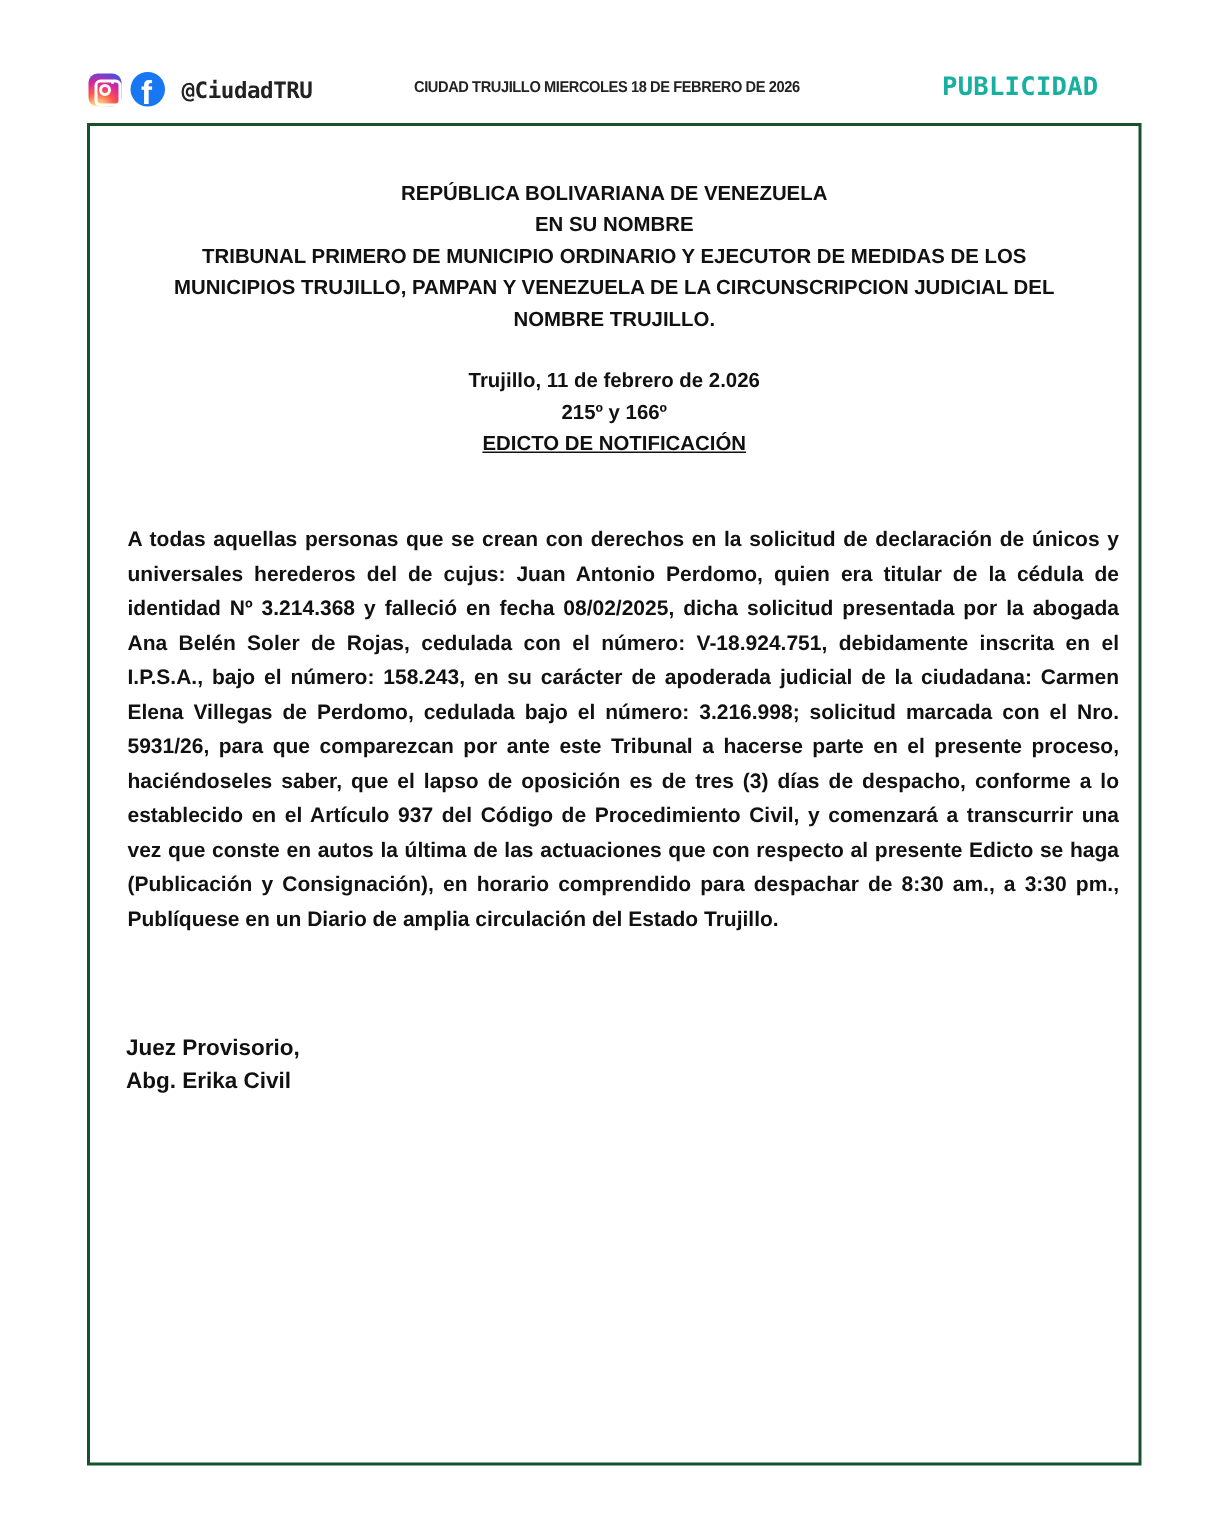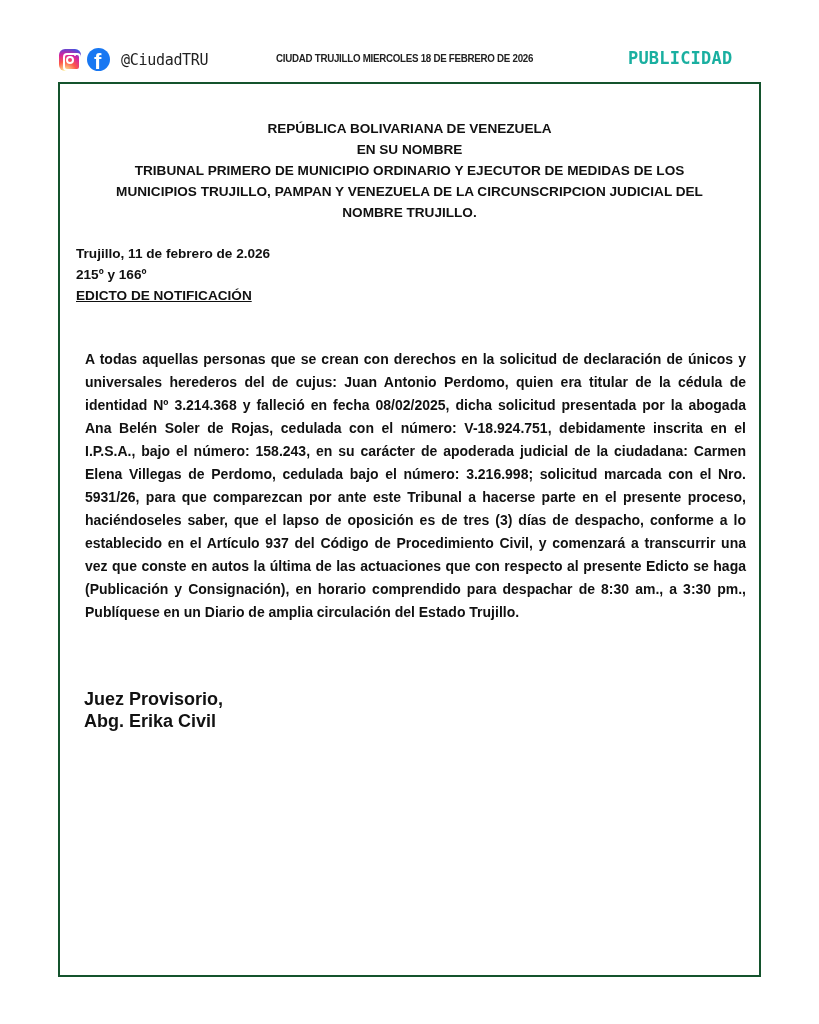--- a/index.html
+++ b/index.html
@@ -13,44 +13,44 @@
       position: relative; }
     .ig-icon::before { content: ""; position: absolute; left: 4px; top: 4px; width: 14px; height: 14px;
       border: 2px solid #fff; border-radius: 4px; }
     .ig-icon::after { content: ""; position: absolute; left: 7px; top: 7px; width: 8px; height: 8px;
       border: 2px solid #fff; border-radius: 50%; box-sizing: border-box; }
     .ig-dot { position: absolute; right: 5px; top: 5px; width: 2px; height: 2px; background: #fff; border-radius: 50%; z-index: 2; }
     .fb-icon { width: 23px; height: 23px; border-radius: 50%; background: #1877F2; margin-left: 6px;
       position: relative; overflow: hidden; }
     .fb-icon span { position: absolute; left: 7px; top: 1px; color: #fff; font-family: "Liberation Sans", sans-serif;
       font-weight: bold; font-size: 22px; line-height: 26px; }
-    .handle { margin-left: 11px; font-family: "DejaVu Sans Mono", monospace; font-weight: normal; font-size: 15px; color: #222; letter-spacing: -0.3px; }
+    .handle { margin-left: 11px; font-family: "DejaVu Sans Mono", monospace; font-weight: bold; font-size: 15px; color: #222; letter-spacing: -0.3px; }
 
     .dateline { position: absolute; left: 276px; top: 52px; font-family: "Liberation Sans", sans-serif;
       font-weight: bold; font-size: 10.5px; color: #222; letter-spacing: -0.3px; transform: scaleX(0.93); transform-origin: left center; }
     .section-label { position: absolute; left: 628px; top: 48px; font-family: "DejaVu Sans Mono", monospace;
       font-weight: bold; font-size: 17px; color: #19AFA0; letter-spacing: 0.2px; }
 
     .notice-box { position: absolute; left: 58px; top: 82px; width: 703px; height: 895px;
       border: 2px solid #14532d; background: #fff; }
 
     .heading { position: absolute; left: 0; top: 34px; width: 100%; text-align: center;
       font-family: "Liberation Sans", sans-serif; font-weight: bold; font-size: 13.6px; line-height: 21px; color: #111; }
     .heading div { white-space: nowrap; }
 
-    .meta { position: absolute; left: 16px; top: 159px; width: 100%; 
+    .meta { position: absolute; left: 0; top: 159px; width: 100%; text-align: center;
       font-family: "Liberation Sans", sans-serif; font-weight: bold; font-size: 13.6px; line-height: 21px; color: #111; }
     .meta .underline { text-decoration: underline; }
 
     .body-text { position: absolute; left: 25px; top: 264px; width: 661px;
       font-family: Liberation Sans, sans-serif; font-weight: bold; font-size: 14px; line-height: 23px;
       text-align: justify; color: #111; }
 
     .judge { position: absolute; left: 24px; top: 604px; font-family: "Liberation Sans", sans-serif;
-      font-weight: bold; font-size: 18px; line-height: 22px; color: #111; }
+      font-weight: bold; font-size: 15px; line-height: 22px; color: #111; }
     .secretary { position: absolute; right: 16px; top: 648px; text-align: right; font-family: "Liberation Sans", sans-serif;
       font-weight: bold; font-size: 13.6px; line-height: 22px; color: #111; }
   </style>
 </head>
 <body>
 
 <div class="topbar">
   <div class="social">
     <div class="ig-icon">
         <span class="ig-dot"></span>

